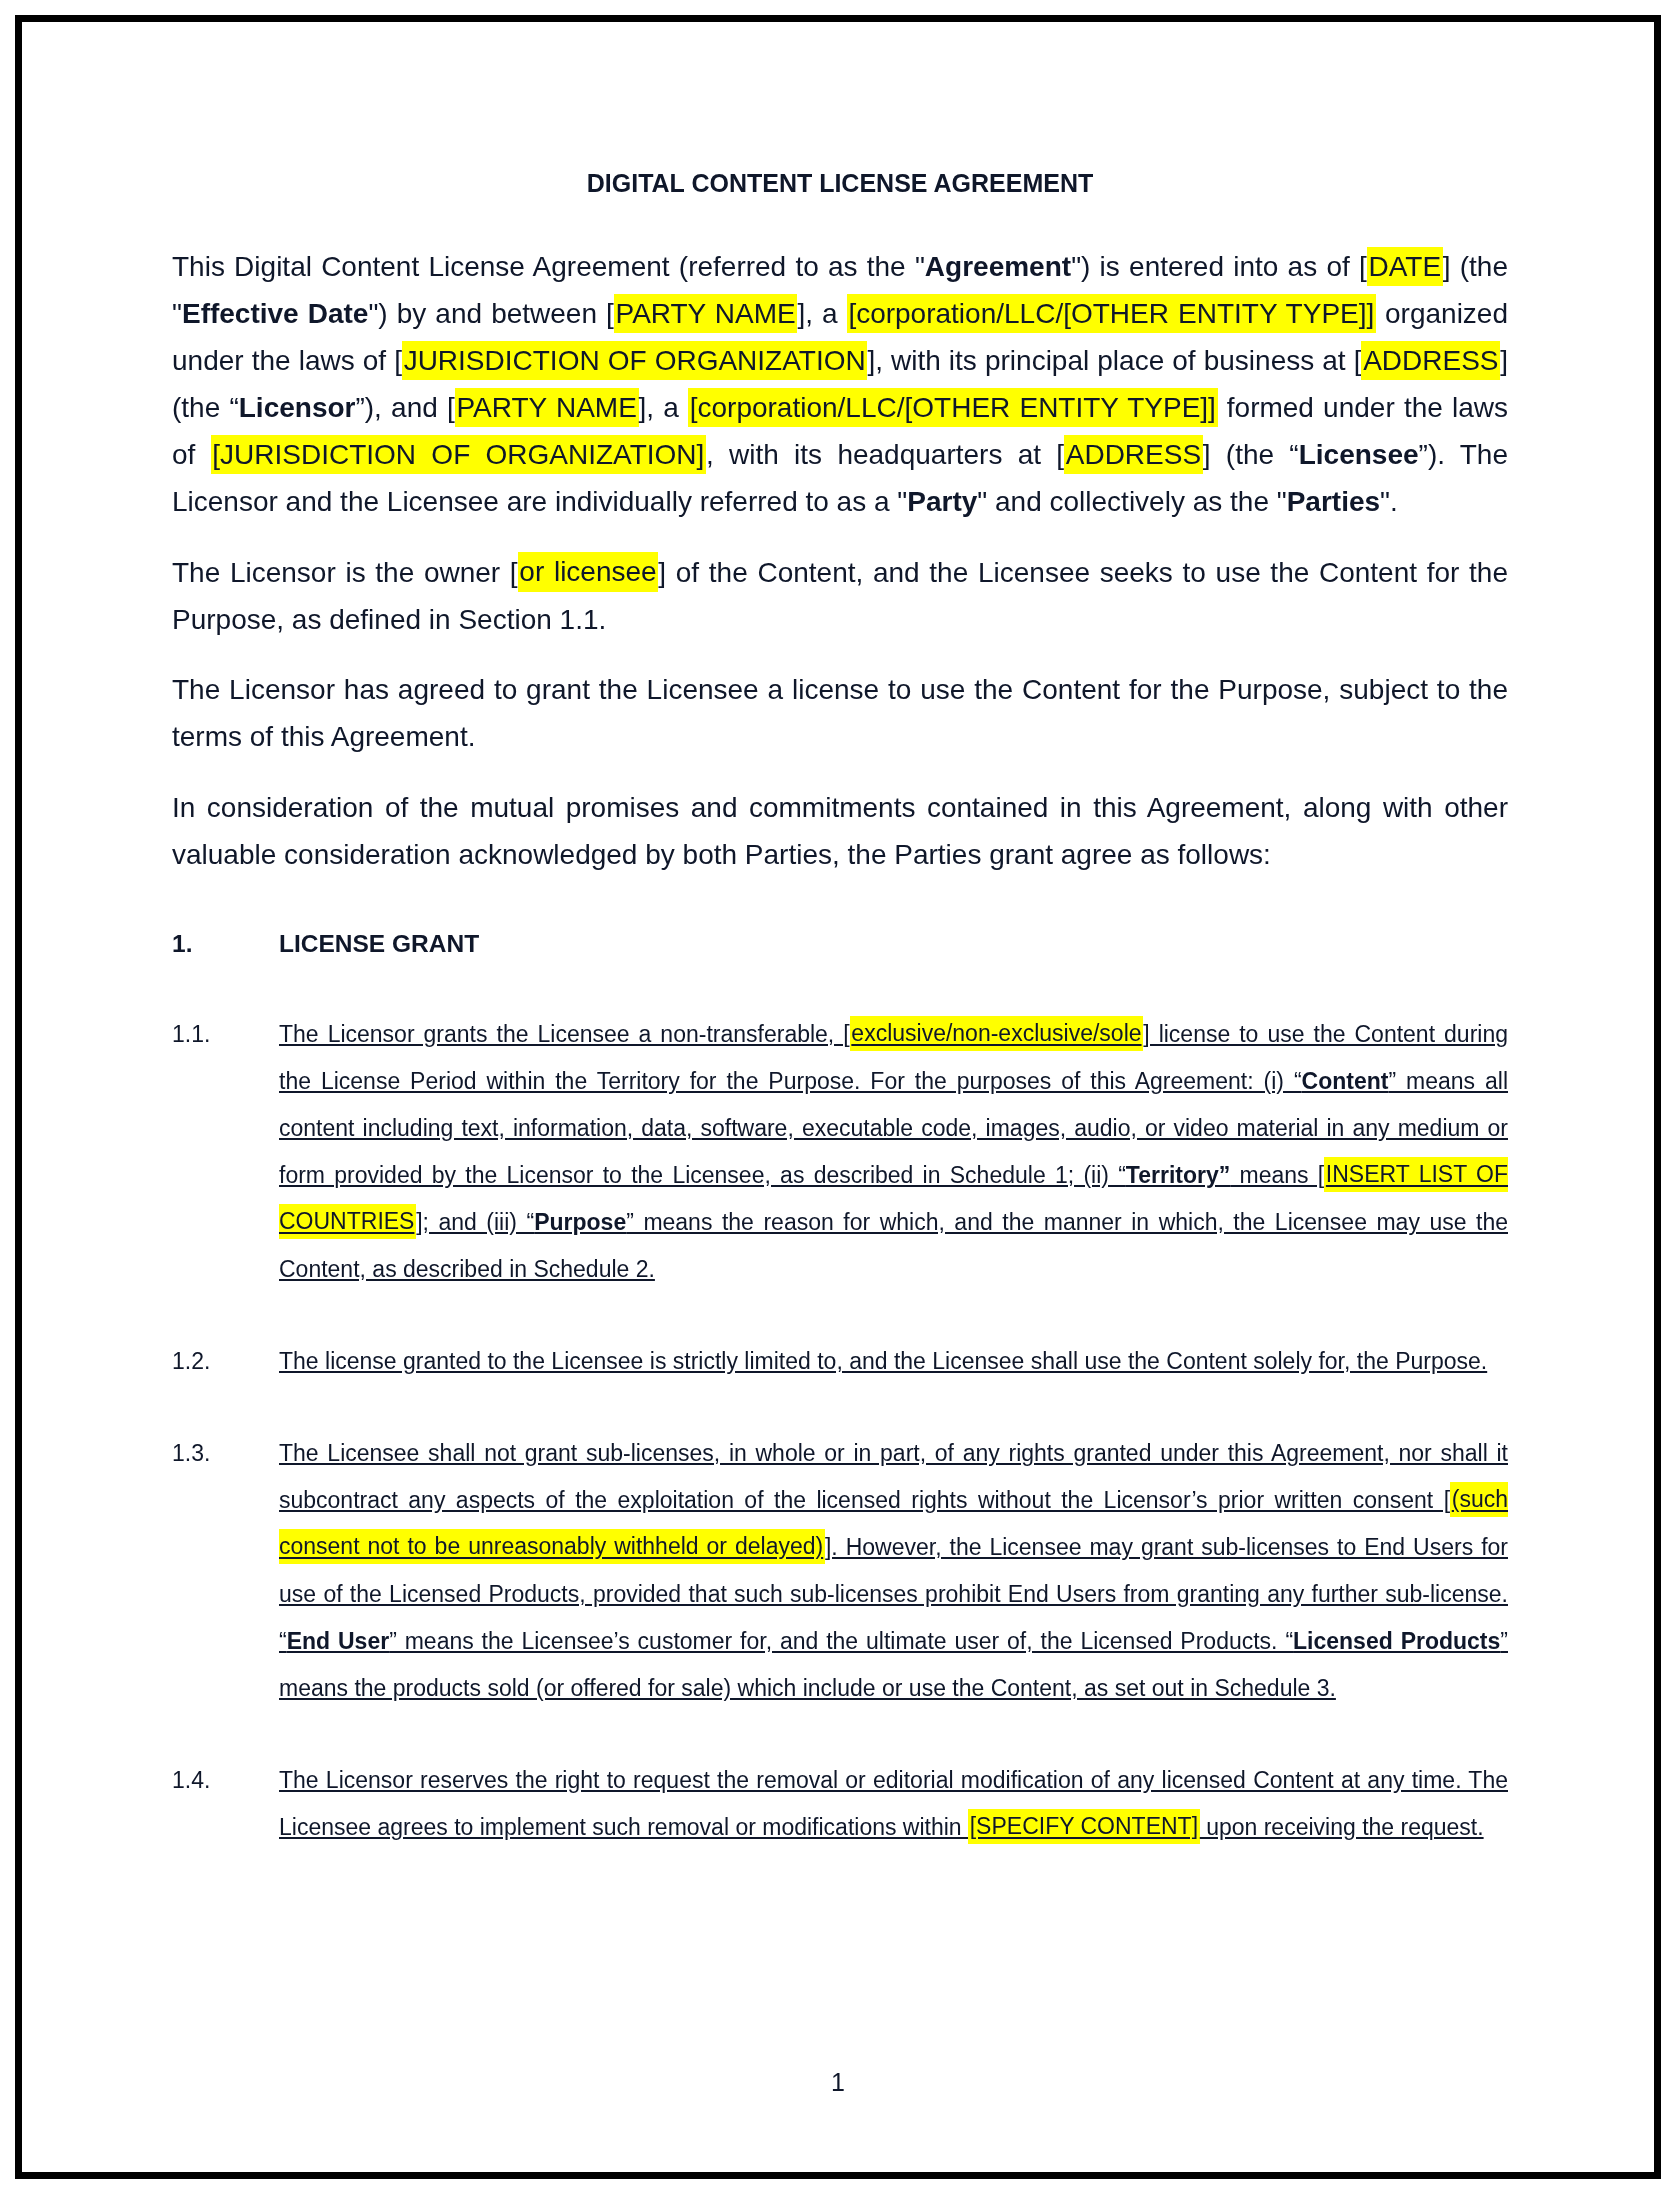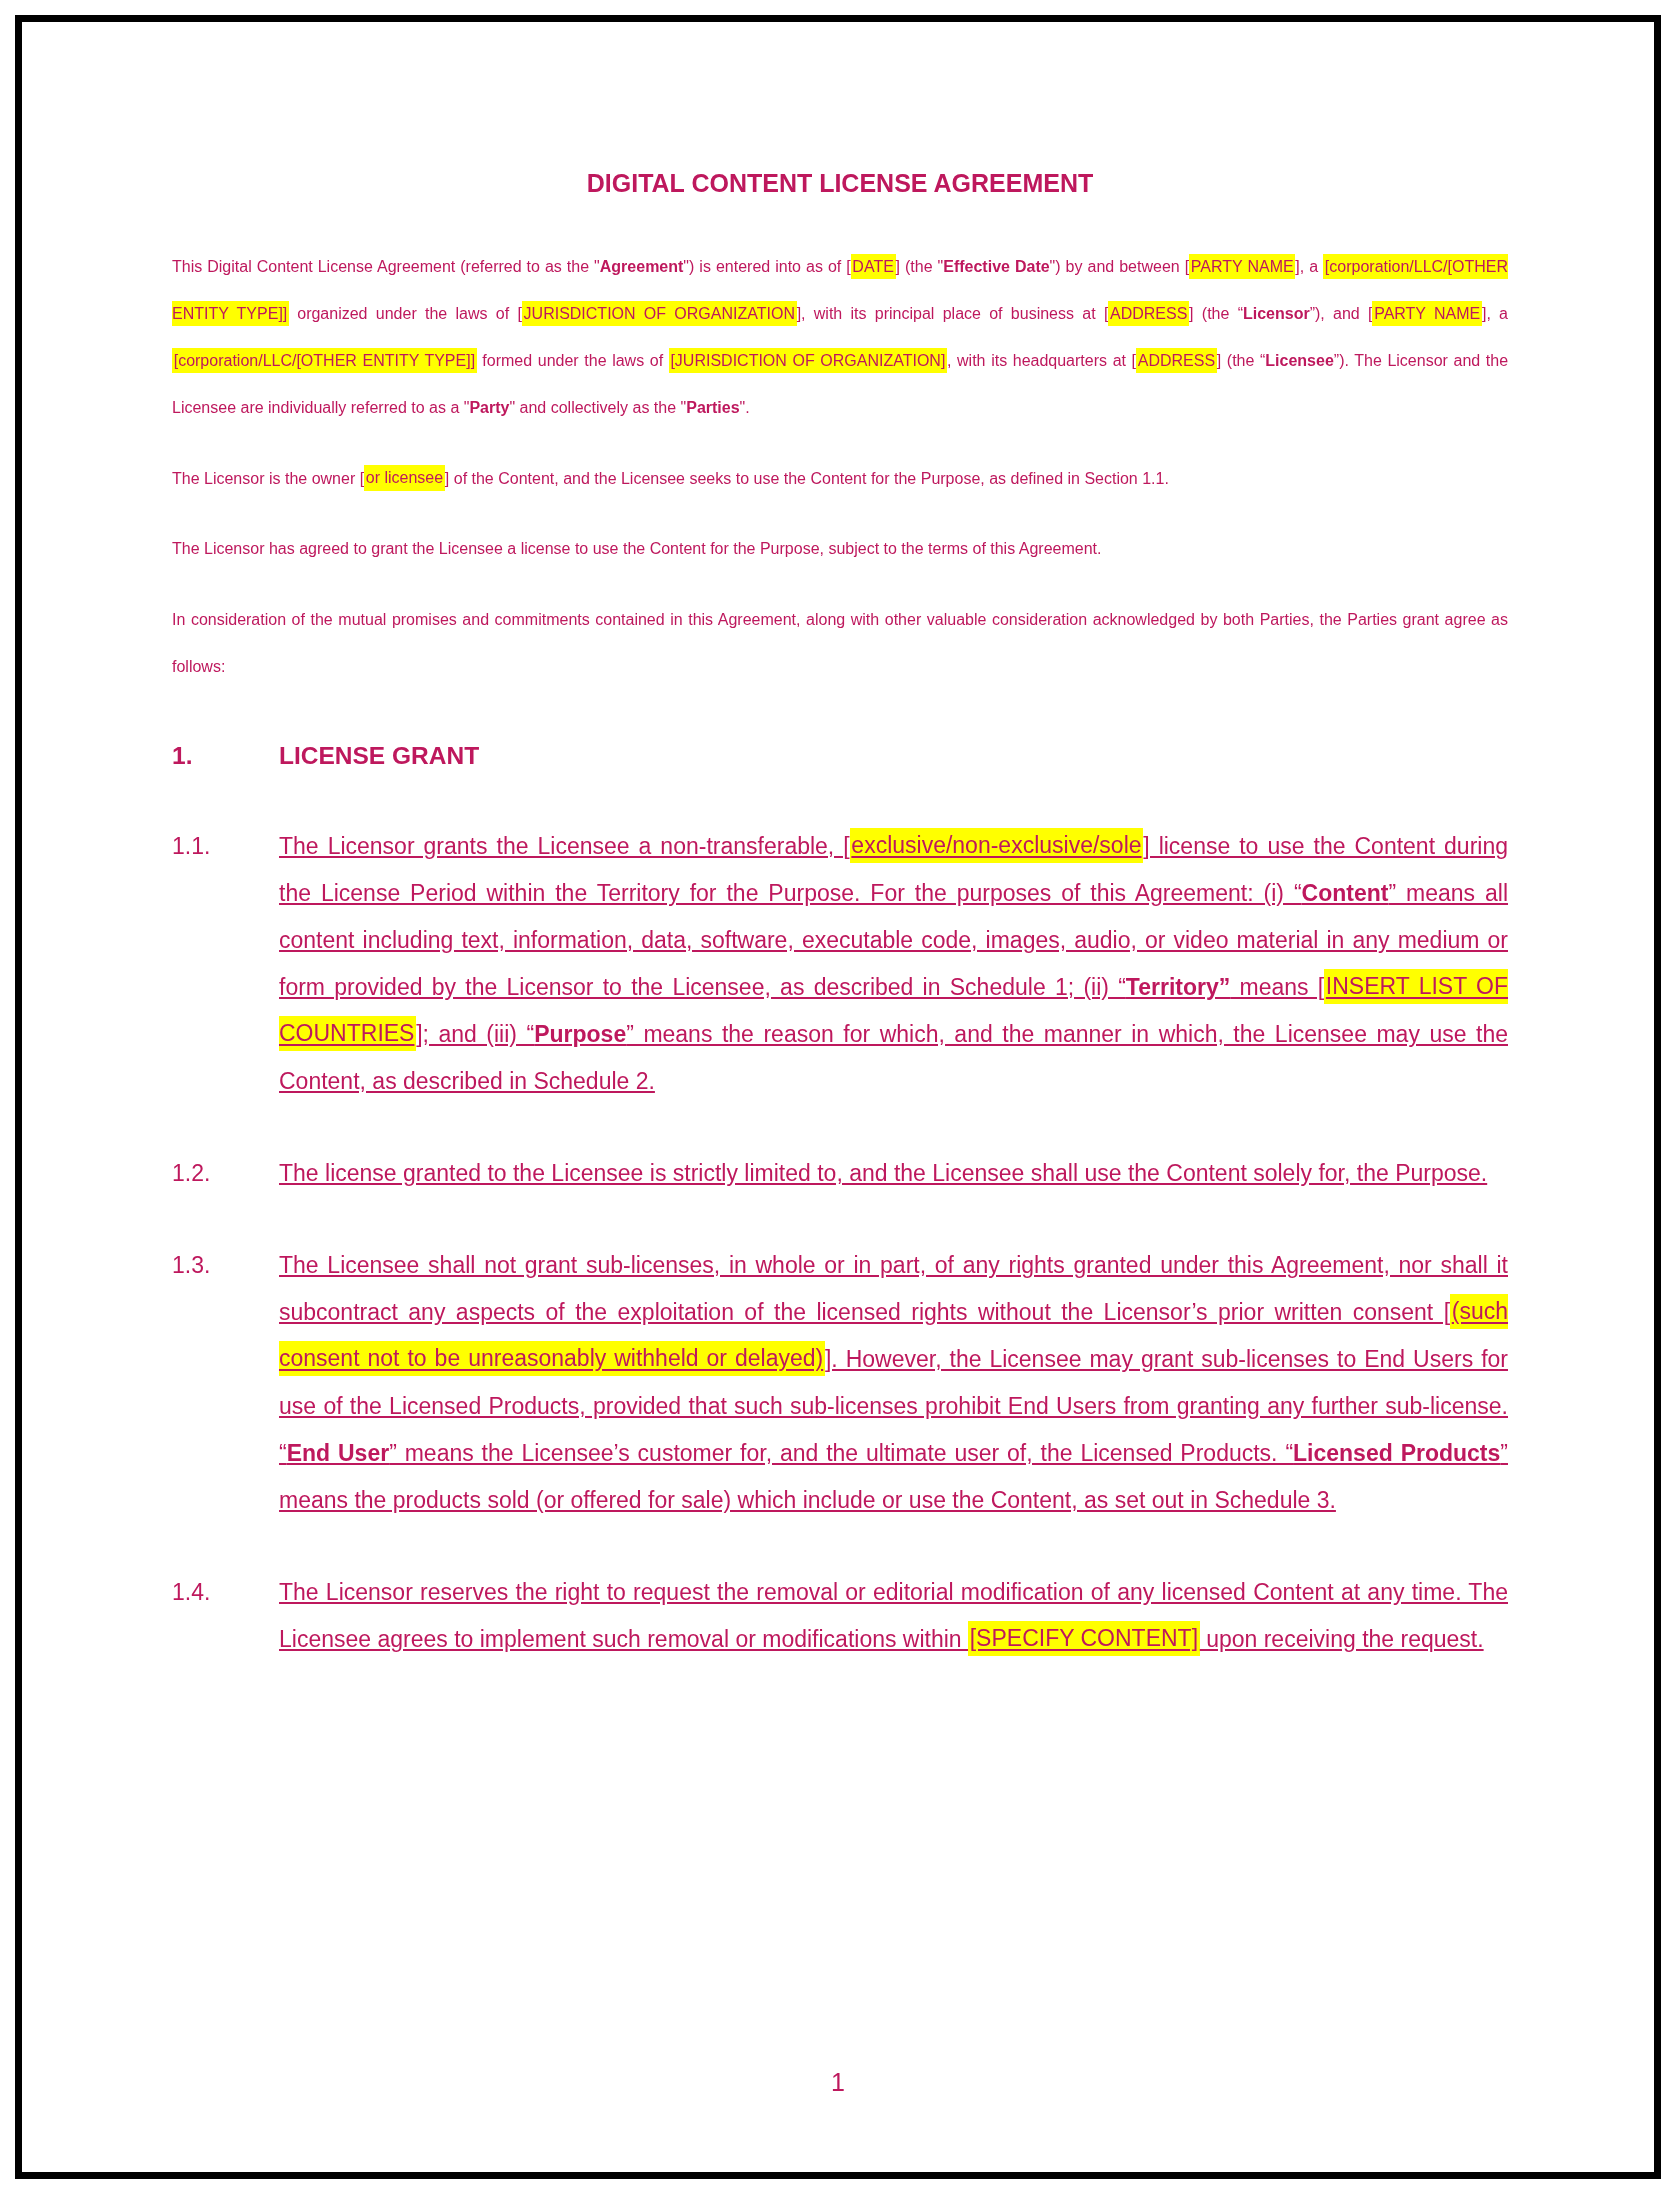--- a/index.html
+++ b/index.html
@@ -4,21 +4,21 @@
 <style>
   * { box-sizing: border-box; }
   html, body { margin: 0; padding: 0; background: #ffffff; }
   .page {
     position: relative;
     width: 1676px;
     height: 2196px;
     background: #ffffff;
     overflow: hidden;
     font-family: "Liberation Sans", sans-serif;
-    color: #be185d;
+    color: #0f172a;
   }
   .frame {
     position: absolute;
     top: 15px; left: 15px; right: 15px; bottom: 17.5px;
     border: 7.9px solid #000000;
     pointer-events: none;
   }
   .content {
     position: absolute;
     left: 172px;
@@ -26,21 +26,21 @@
     top: 168px;
   }
   .title {
     text-align: center;
     font-weight: bold;
     font-size: 25px;
     line-height: 31px;
     margin: 0 0 44px 0;
   }
   p.body {
-    font-size: 16px;
+    font-size: 28px;
     line-height: 47px;
     text-align: justify;
     margin: 0 0 23.6px 0;
   }
   .heading {
     display: flex;
     font-weight: bold;
     font-size: 24.5px;
     line-height: 47px;
     margin: 42px 0 44px 0;

